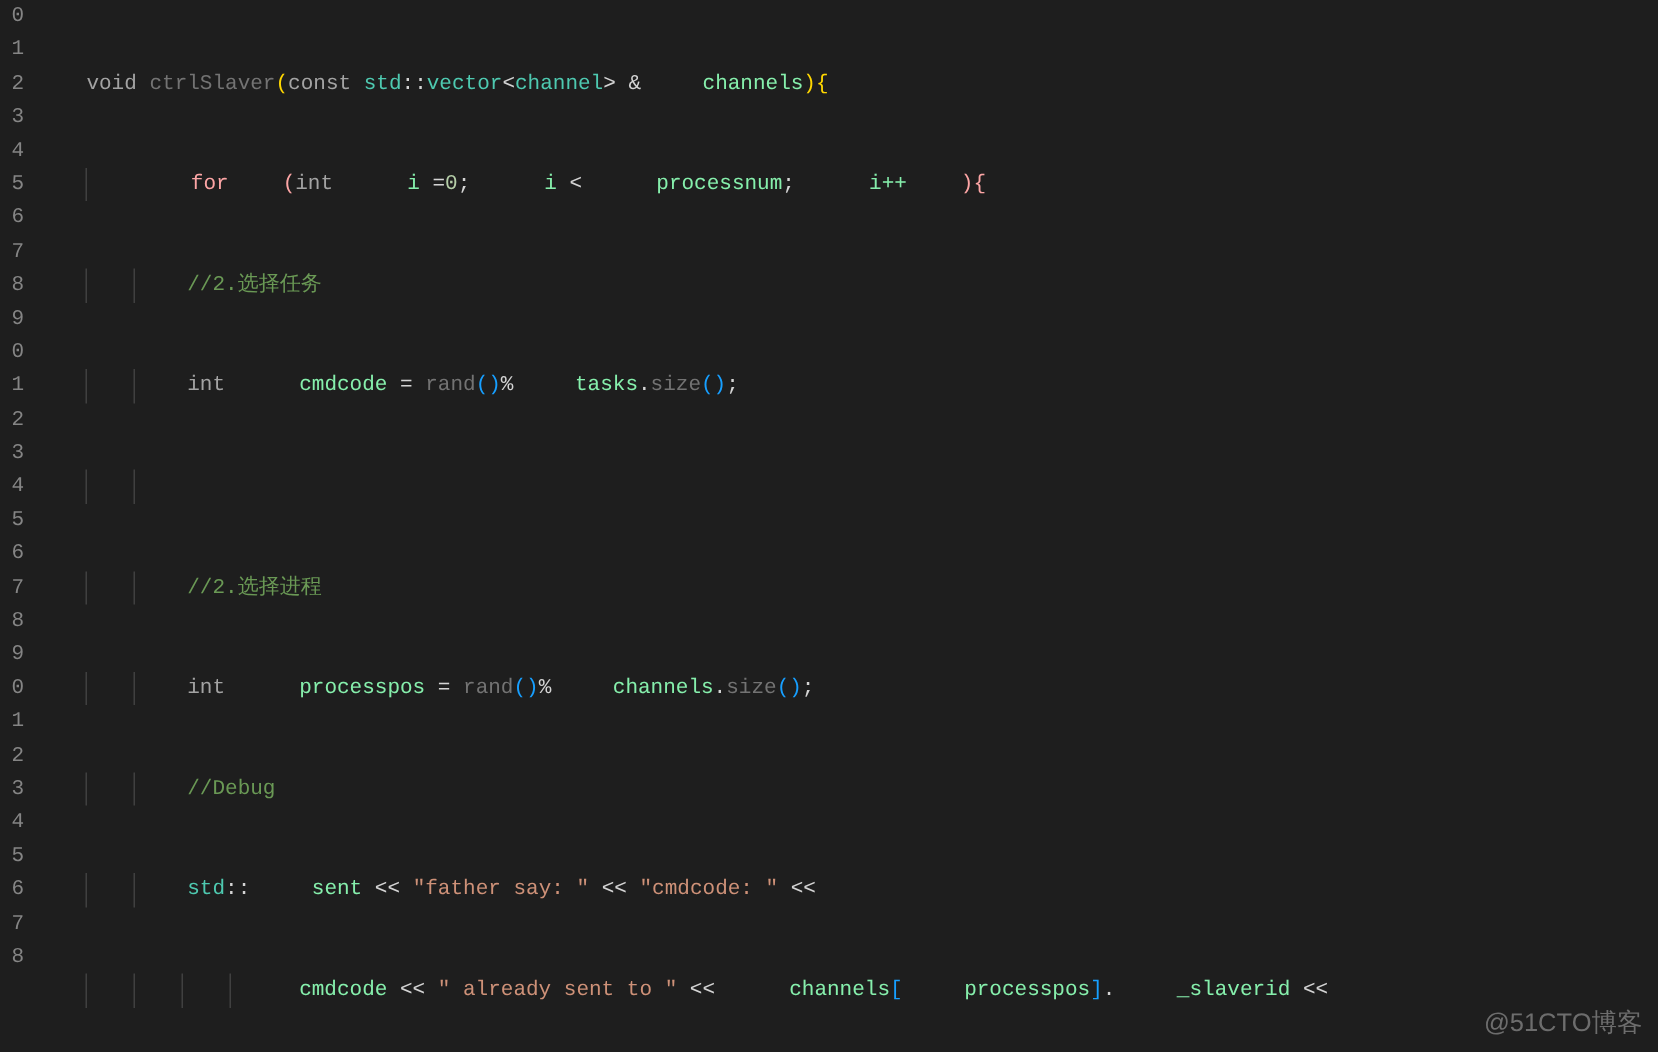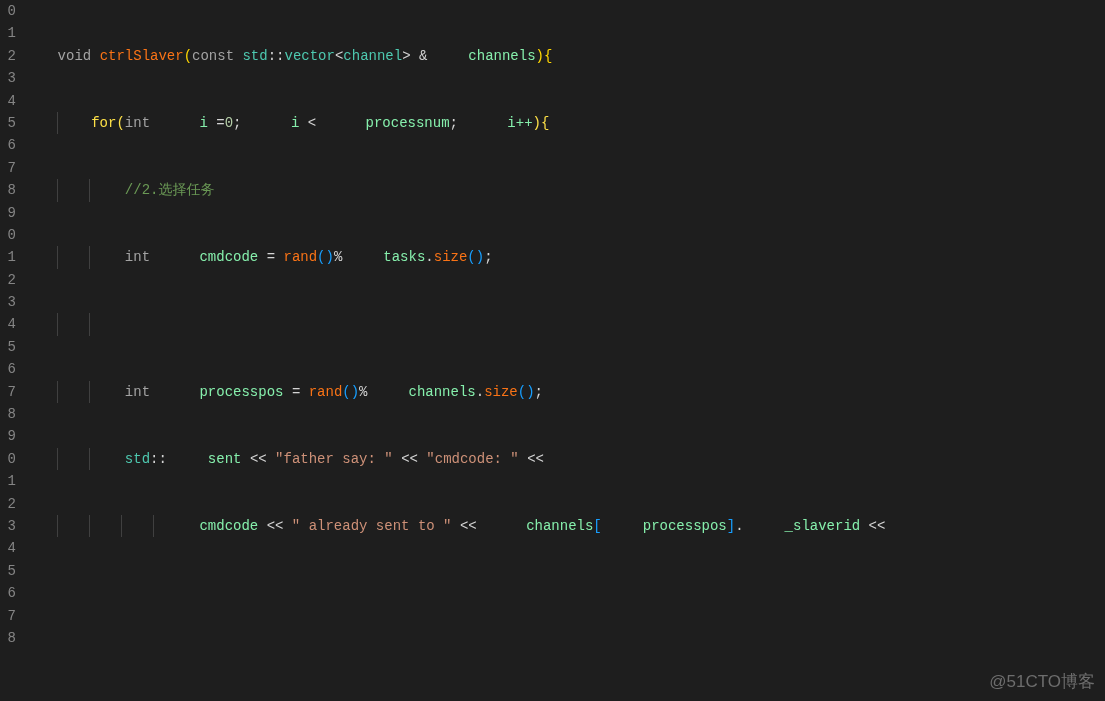--- a/index.html
+++ b/index.html
@@ -39,29 +39,29 @@
     position: relative;
   }
   .indent-guide {
     position: absolute;
     top: 0;
     bottom: 0;
     width: 1px;
     background: #404040;
   }
   .kw   { color: #a3a3a3; }   
-  .fn   { color: #f97316; }   
+  .fn   { color: #737373; }   
   .type { color: #4ec9b0; }   
   .var  { color: #86efac; margin-left: 41px; }   
   .num  { color: #b5cea8; }   
   .str  { color: #ce9178; }   
   .cmt  { color: #6a9955; }   
   .punc { color: #d4d4d4; }
   .brace{ color: #ffd700; }   
-  .braceP{ color: #fde047; }  
+  .braceP{ color: #fca5a5; margin-left: 36px; }  
   .braceB{ color: #179fff; }  
   .op   { color: #d4d4d4; }
   .watermark {
     position: absolute;
     right: 10px;
     bottom: 6px;
     color: #6d6d6d;
     font-size: 17px;
     font-family: sans-serif;
   }
@@ -101,21 +101,23 @@
     <div class="lineno">7</div>
     <div class="lineno">8</div>
   </div>
 
   <div class="code">
     <div class="line">    <span class="kw">void</span> <span class="fn">ctrlSlaver</span><span class="brace">(</span><span class="kw">const</span> <span class="type">std</span>::<span class="type">vector</span><span class="punc">&lt;</span><span class="type">channel</span><span class="punc">&gt;</span> <span class="op">&amp;</span><span class="var">channels</span><span class="brace">){</span></div>
     <div class="line"><span class="indent-guide" style="left:33px"></span>        <span class="braceP">for</span><span class="braceP">(</span><span class="kw">int</span> <span class="var">i</span> <span class="op">=</span><span class="num">0</span>; <span class="var">i</span> <span class="op">&lt;</span> <span class="var">processnum</span>; <span class="var">i++</span><span class="braceP">){</span></div>
     <div class="line"><span class="indent-guide" style="left:33px"></span><span class="indent-guide" style="left:65px"></span>            <span class="cmt">//2.选择任务</span></div>
     <div class="line"><span class="indent-guide" style="left:33px"></span><span class="indent-guide" style="left:65px"></span>            <span class="kw">int</span> <span class="var">cmdcode</span> <span class="op">=</span> <span class="fn">rand</span><span class="braceB">()</span><span class="op">%</span><span class="var">tasks</span>.<span class="fn">size</span><span class="braceB">()</span>;</div>
     <div class="line"><span class="indent-guide" style="left:33px"></span><span class="indent-guide" style="left:65px"></span></div>
+    <div class="line"><span class="indent-guide" style="left:33px"></span><span class="indent-guide" style="left:65px"></span>            <span class="cmt">//2.选择进程</span></div>
     <div class="line"><span class="indent-guide" style="left:33px"></span><span class="indent-guide" style="left:65px"></span>            <span class="kw">int</span> <span class="var">processpos</span> <span class="op">=</span> <span class="fn">rand</span><span class="braceB">()</span><span class="op">%</span><span class="var">channels</span>.<span class="fn">size</span><span class="braceB">()</span>;</div>
+    <div class="line"><span class="indent-guide" style="left:33px"></span><span class="indent-guide" style="left:65px"></span>            <span class="cmt">//Debug</span></div>
     <div class="line"><span class="indent-guide" style="left:33px"></span><span class="indent-guide" style="left:65px"></span>            <span class="type">std</span>::<span class="var">sent</span> <span class="op">&lt;&lt;</span> <span class="str">"father say: "</span> <span class="op">&lt;&lt;</span> <span class="str">"cmdcode: "</span> <span class="op">&lt;&lt;</span></div>
     <div class="line"><span class="indent-guide" style="left:33px"></span><span class="indent-guide" style="left:65px"></span><span class="indent-guide" style="left:97px"></span><span class="indent-guide" style="left:129px"></span>                <span class="var">cmdcode</span> <span class="op">&lt;&lt;</span> <span class="str">" already sent to "</span> <span class="op">&lt;&lt;</span> <span class="var">channels</span><span class="braceB">[</span><span class="var">processpos</span><span class="braceB">]</span>.<span class="var">_slaverid</span> <span class="op">&lt;&lt;</span></div>
     
     
     
     
     
     
     
     

